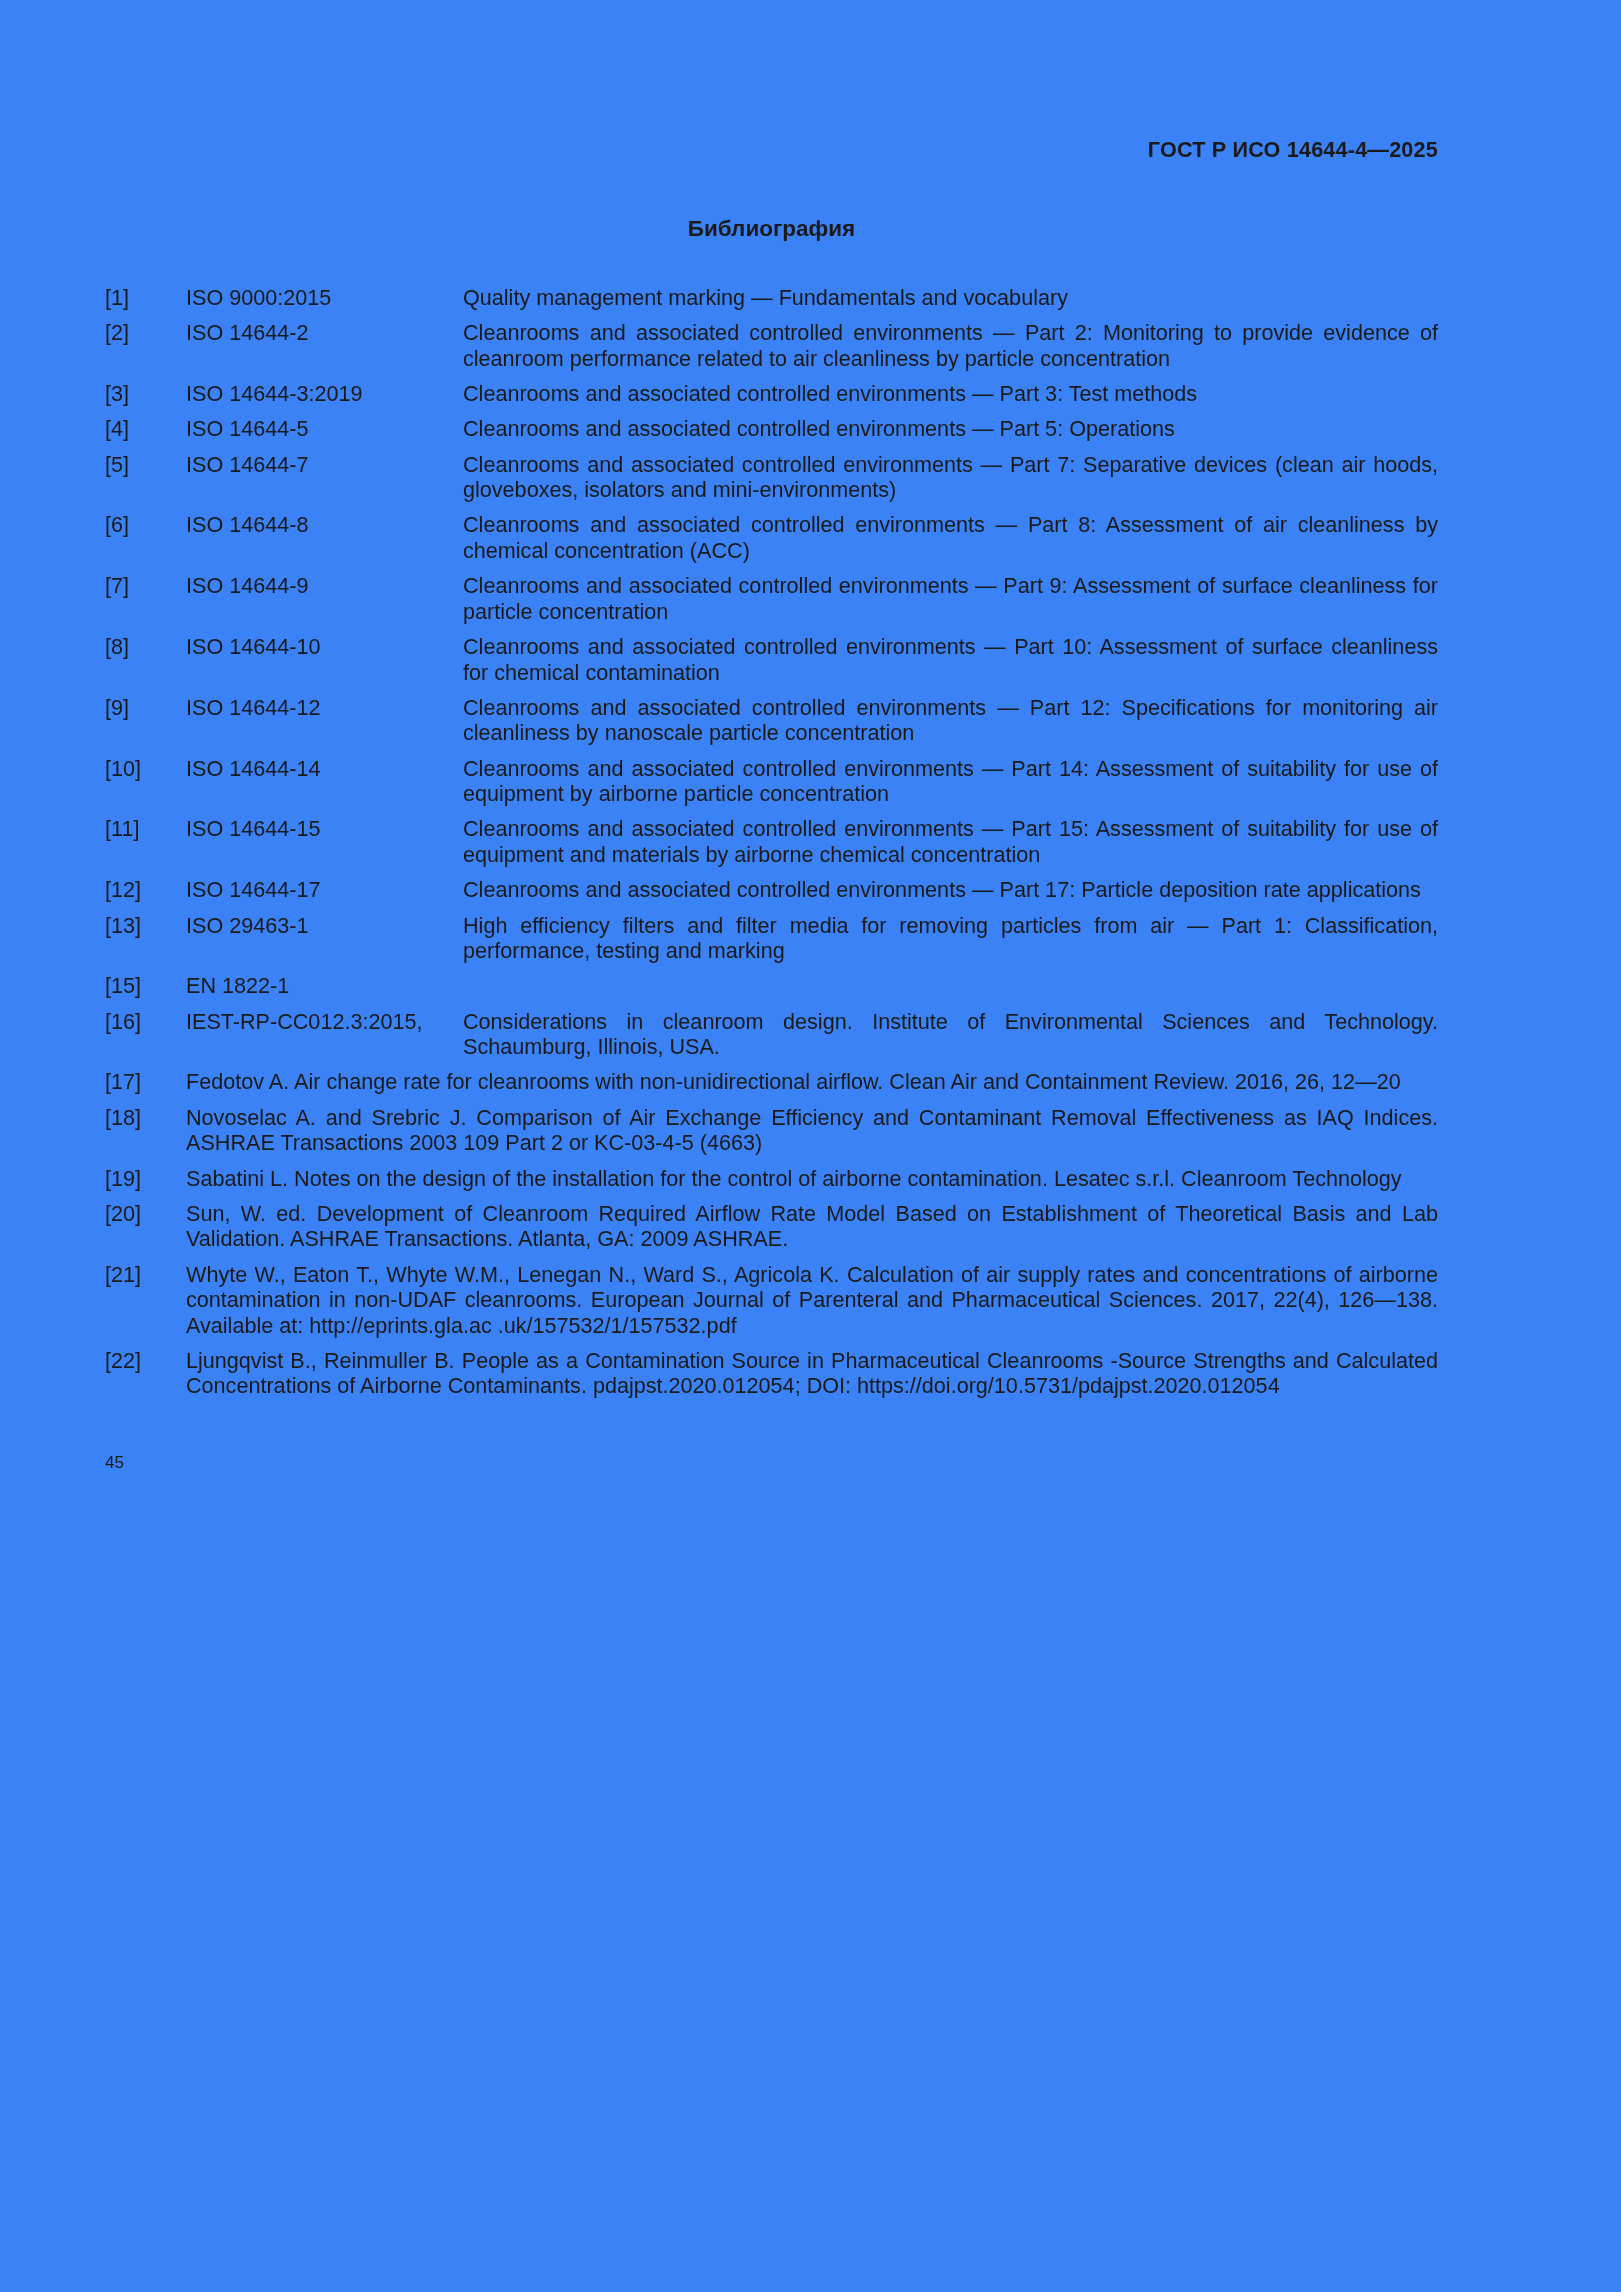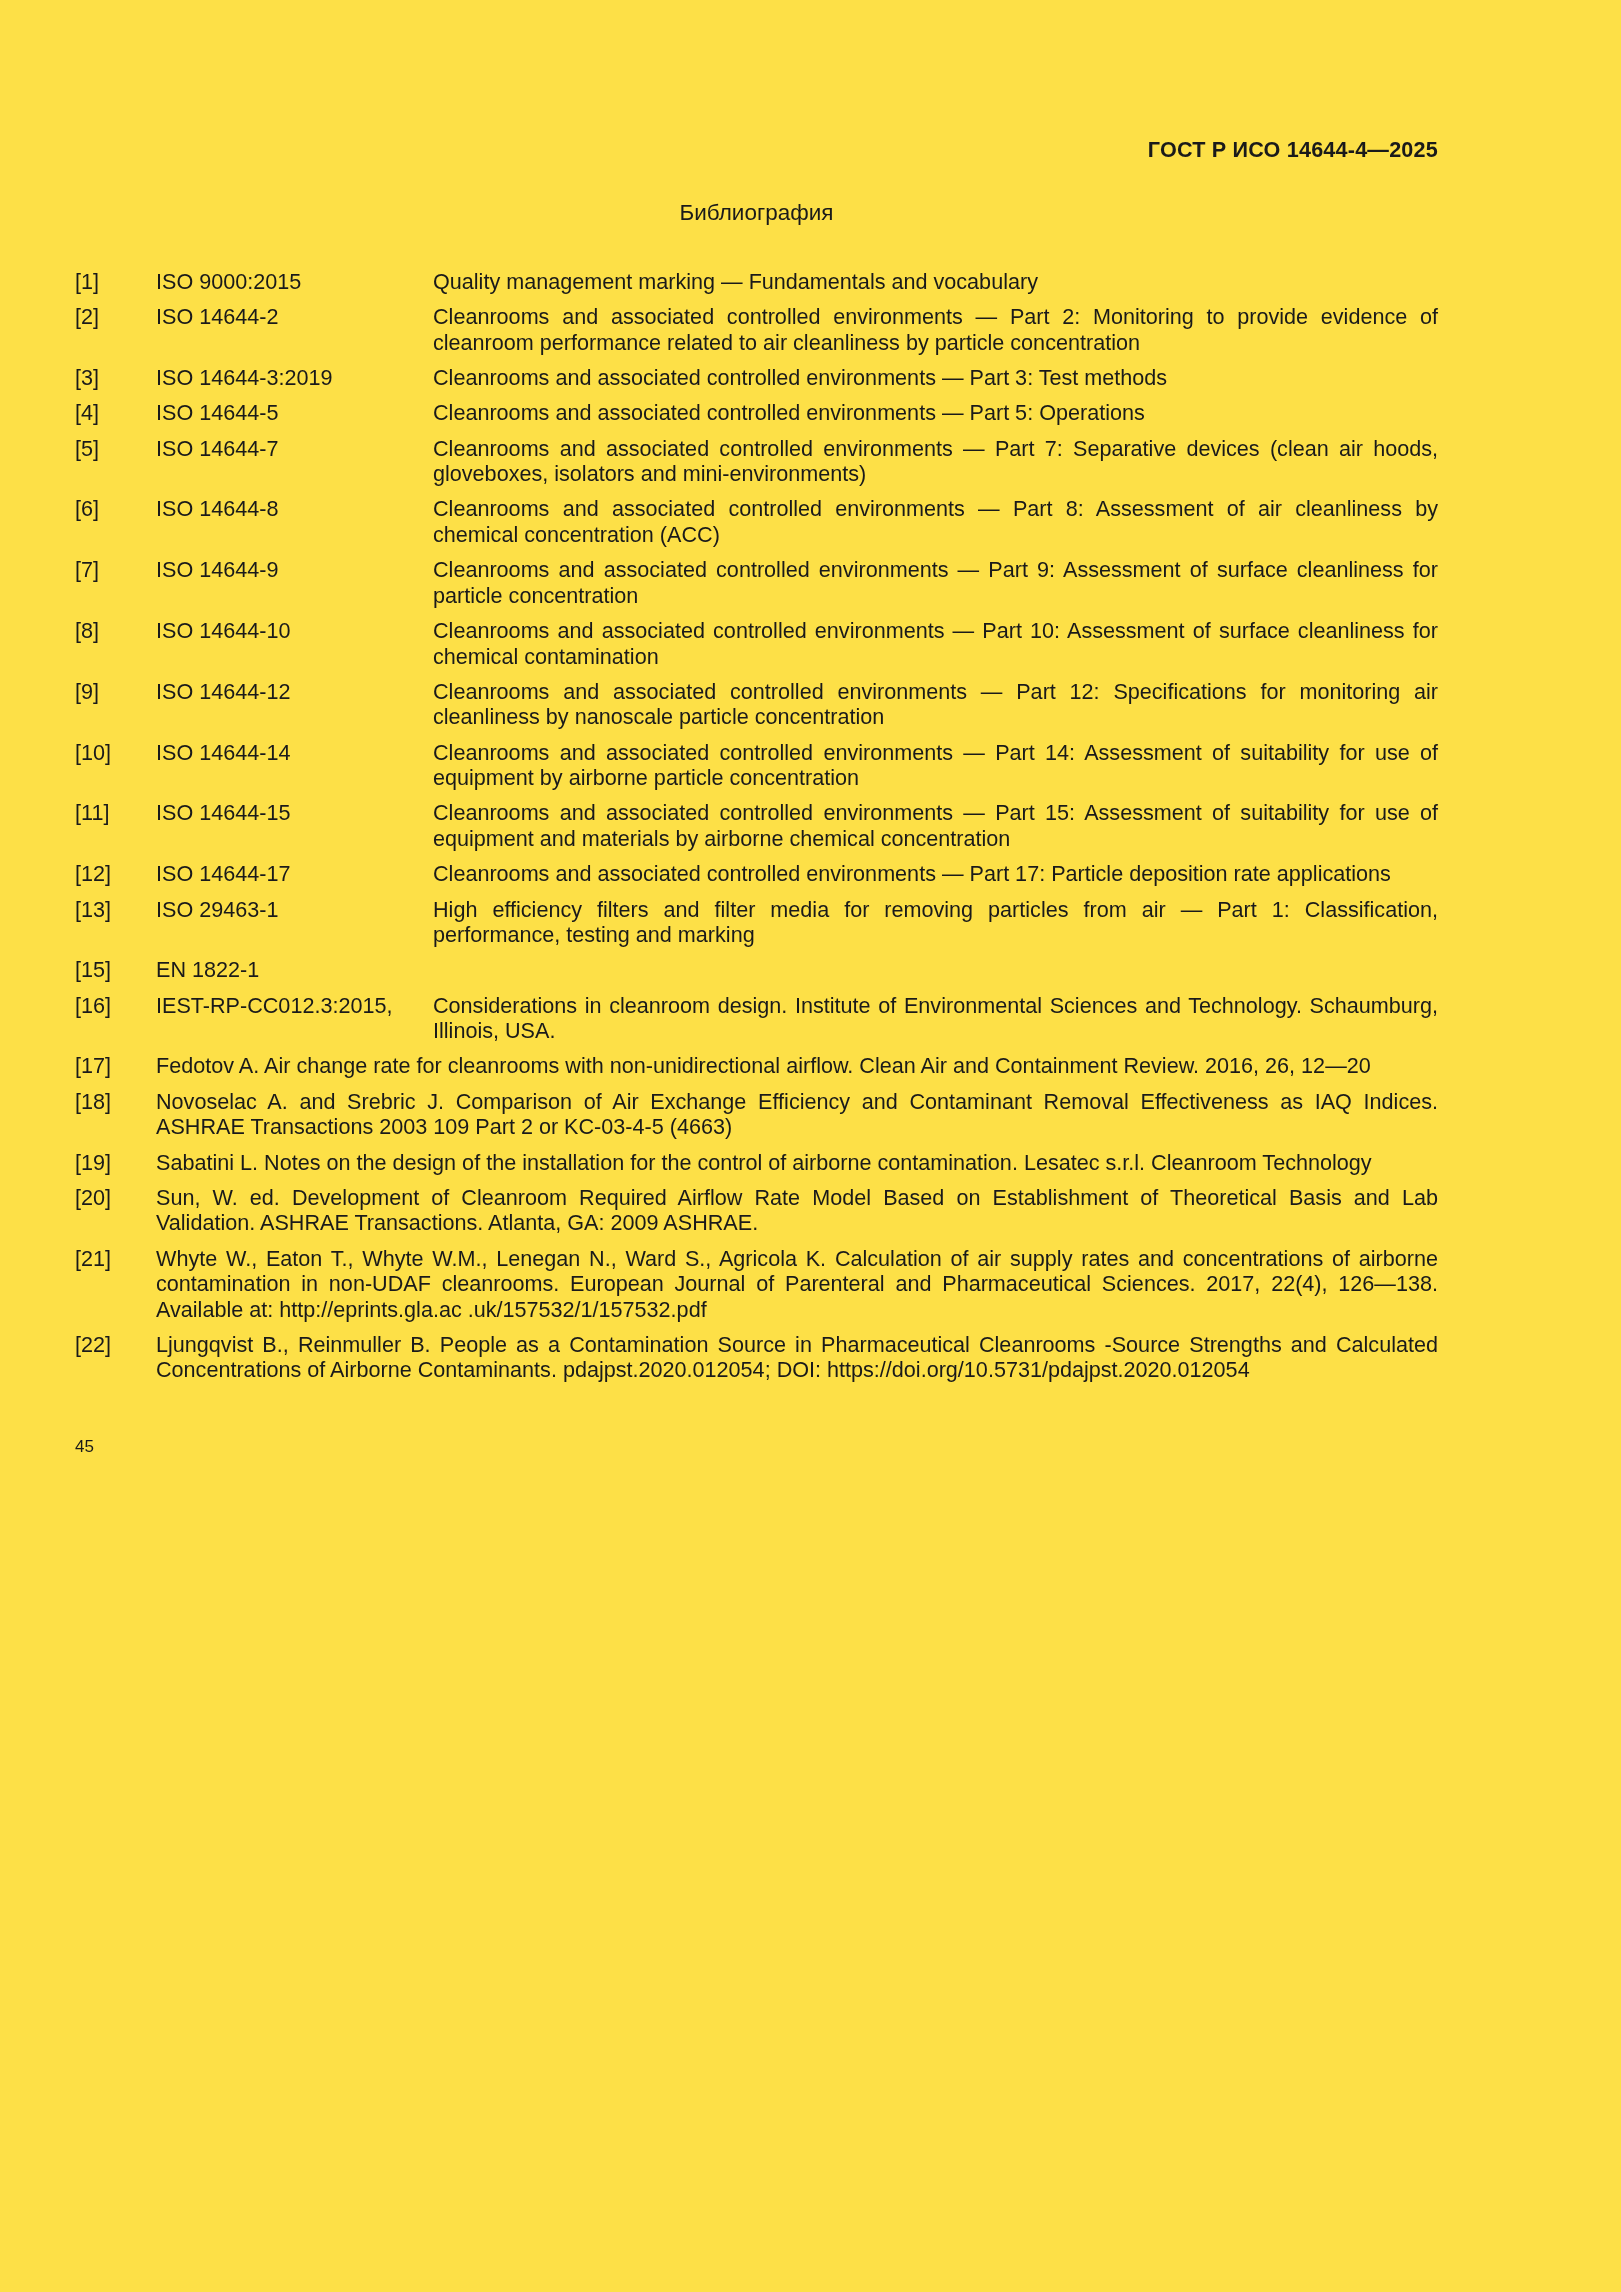--- a/index.html
+++ b/index.html
@@ -8,36 +8,36 @@
     width: 1621px;
     height: 2293px;
     font-family: "Liberation Sans", "DejaVu Sans", sans-serif;
     color: #1a1a1a;
     position: relative;
   }
   .page {
     position: relative;
     width: 1621px;
     height: 2293px;
-    padding: 137px 183px 0 75px;
-    background: #fde047;
+    padding: 137px 183px 0 105px;
+    background: #3b82f6;
   }
   .doc-header {
     text-align: right;
     font-weight: bold;
     font-size: 21.6px;
     line-height: 25.5px;
     letter-spacing: 0.2px;
   }
   .doc-title {
     text-align: center;
-    font-weight: normal;
+    font-weight: bold;
     font-size: 22.5px;
     line-height: 26.5px;
-    margin-top: 37px;
+    margin-top: 53px;
   }
   .refs {
     margin-top: 43px;
   }
   .ref {
     display: grid;
     grid-template-columns: 81px 277px 1fr;
     font-size: 21.6px;
     line-height: 25.5px;
     margin-bottom: 9.8px;

